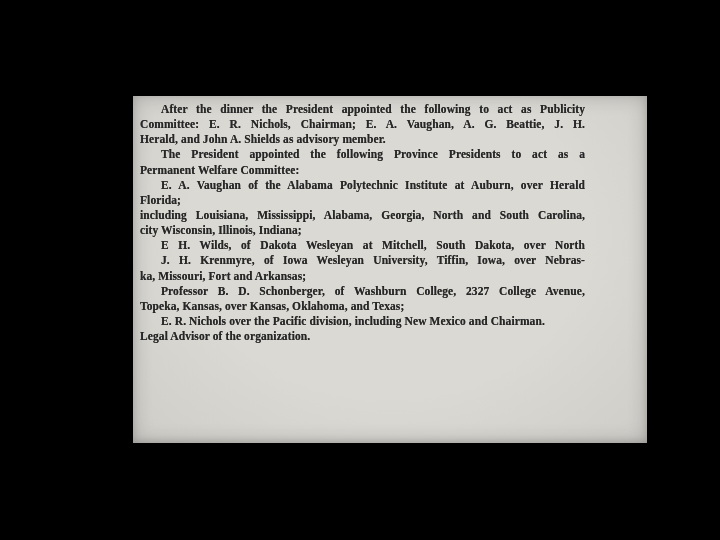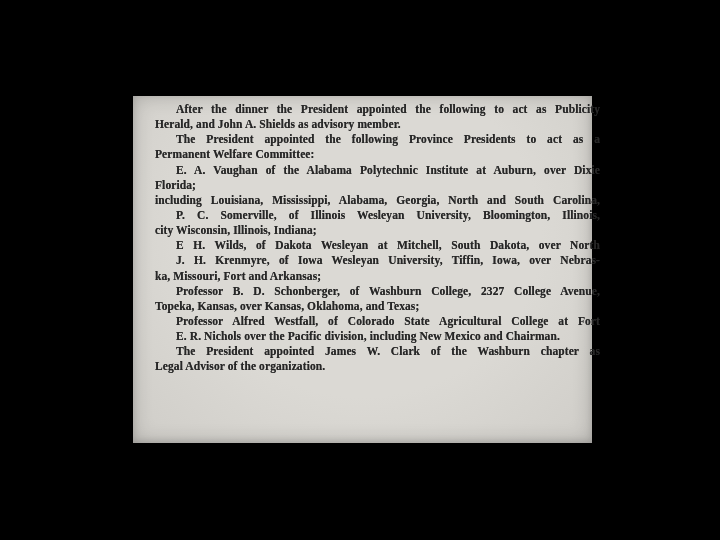--- a/index.html
+++ b/index.html
@@ -12,28 +12,28 @@
     width: 720px;
     height: 540px;
     background: var(--background, #000);
     overflow: hidden;
     font-family: "Liberation Serif", "DejaVu Serif", serif;
   }
   .page {
     position: absolute;
     left: 133px;
     top: 96px;
-    width: 459px;
+    width: 514px;
     height: 347px;
     background: radial-gradient(ellipse at 50% 40%,
                 var(--paper, #dbd9d4) 55%, #cfcdc8 100%);
     box-shadow: inset 0 0 20px rgba(0,0,0,0.20),
                 inset 0 -2px 6px rgba(0,0,0,0.12);
     box-sizing: border-box;
-    padding: 6px 7px 0 22px;
+    padding: 6px 7px 0 7px;
   }
   .textblock {
     width: 445px;
     color: var(--ink, #272727);
     font-size: 11.5px;
     font-weight: 700;
     letter-spacing: 0.1px;
     text-shadow: 0 0 0.6px rgba(45,45,45,0.75);
   }
   .line {
@@ -49,32 +49,30 @@
     text-indent: 21px;
   }
 </style>
 </head>
 <body>
 
 <div class="stage">
   <div class="page">
     <div class="textblock" id="textblock">
         <div class="line indent justify">After the dinner the President appointed the following to act as Publicity</div>
+        <div class="line justify">Committee: E. R. Nichols, Chairman; E. A. Vaughan, A. G. Beattie, J. H.</div>
         <div class="line">Herald, and John A. Shields as advisory member.</div>
         <div class="line indent justify">The President appointed the following Province Presidents to act as a</div>
         <div class="line">Permanent Welfare Committee:</div>
-        <div class="line indent justify">E. A. Vaughan of the Alabama Polytechnic Institute at Auburn, over Dixie</div>
+        <div class="line indent justify">E. A. Vaughan of the Alabama Polytechnic Institute at Auburn, over Herald</div>
         <div class="line">Florida;</div>
         <div class="line justify">including Louisiana, Mississippi, Alabama, Georgia, North and South Carolina,</div>
-        <div class="line indent justify">P. C. Somerville, of Illinois Wesleyan University, Bloomington, Illinois,</div>
         <div class="line">city Wisconsin, Illinois, Indiana;</div>
         <div class="line indent justify">E H. Wilds, of Dakota Wesleyan at Mitchell, South Dakota, over North</div>
         <div class="line indent justify">J. H. Krenmyre, of Iowa Wesleyan University, Tiffin, Iowa, over Nebras-</div>
         <div class="line">ka, Missouri, Fort and Arkansas;</div>
         <div class="line indent justify">Professor B. D. Schonberger, of Washburn College, 2327 College Avenue,</div>
         <div class="line">Topeka, Kansas, over Kansas, Oklahoma, and Texas;</div>
-        <div class="line indent justify">Professor Alfred Westfall, of Colorado State Agricultural College at Fort</div>
         <div class="line indent">E. R. Nichols over the Pacific division, including New Mexico and Chairman.</div>
-        <div class="line indent justify">The President appointed James W. Clark of the Washburn chapter as</div>
         <div class="line">Legal Advisor of the organization.</div>
       </div>
   </div>
 </div>
 
 </body></html>

